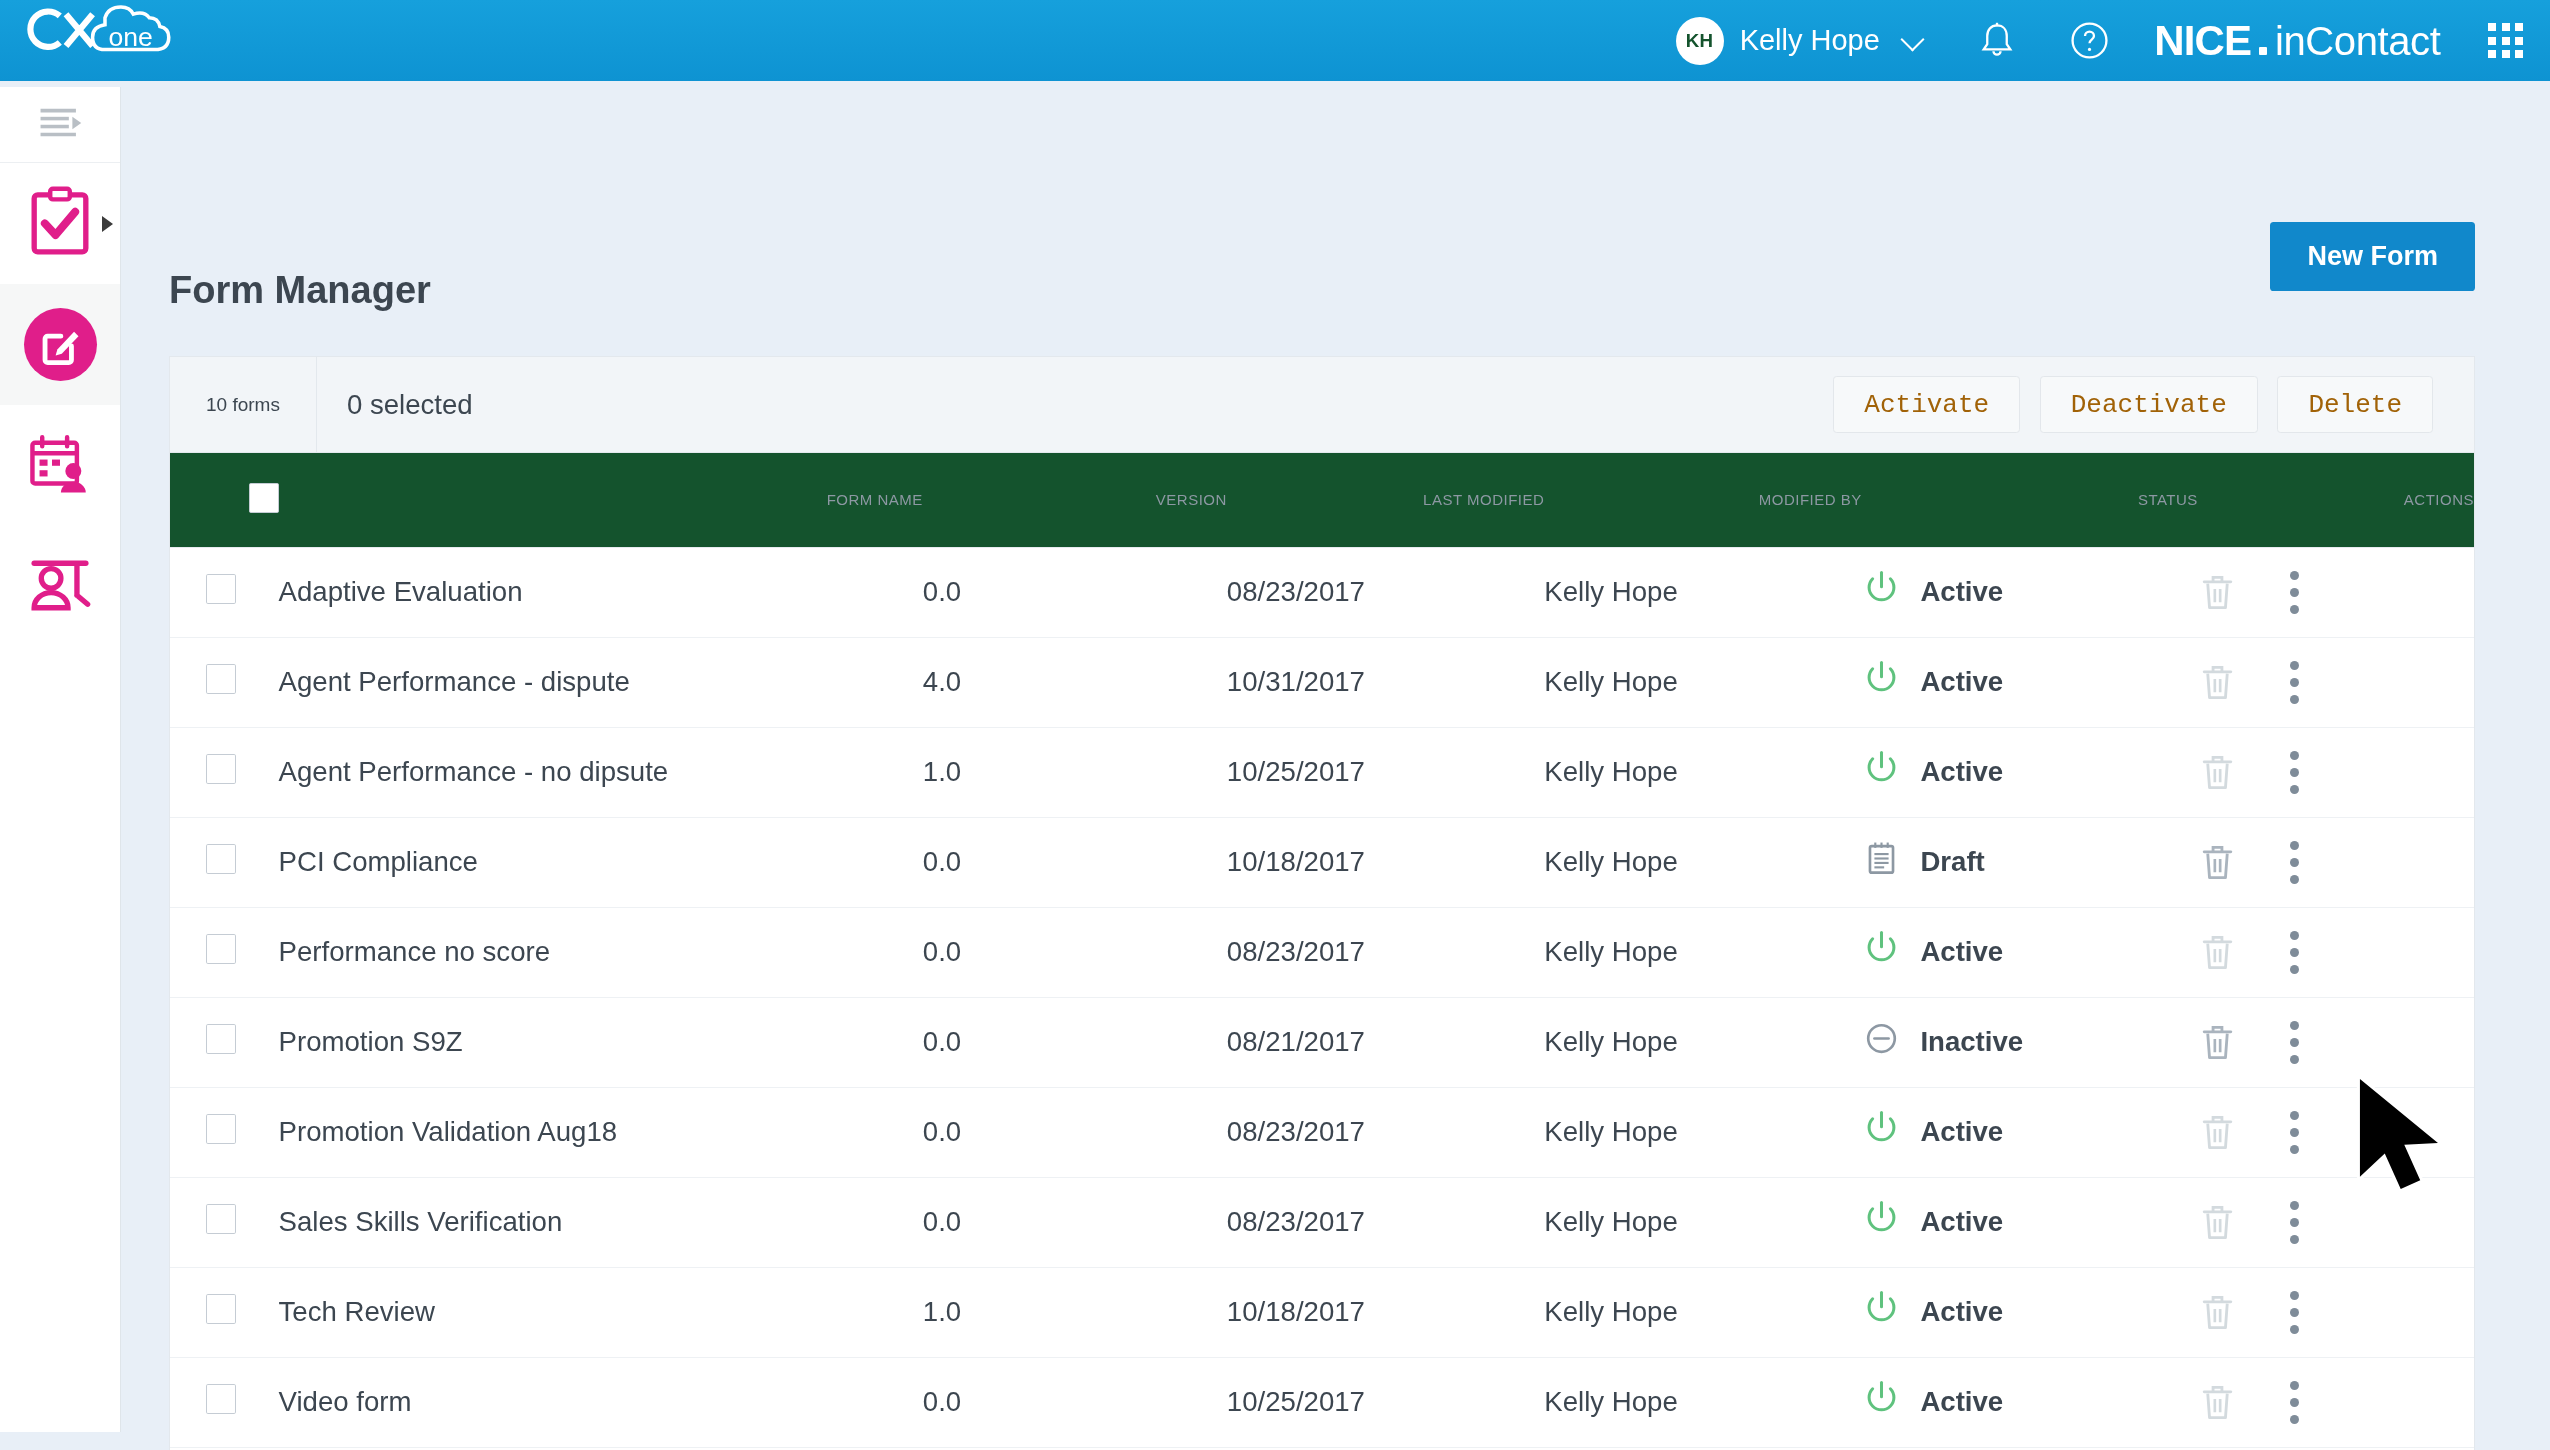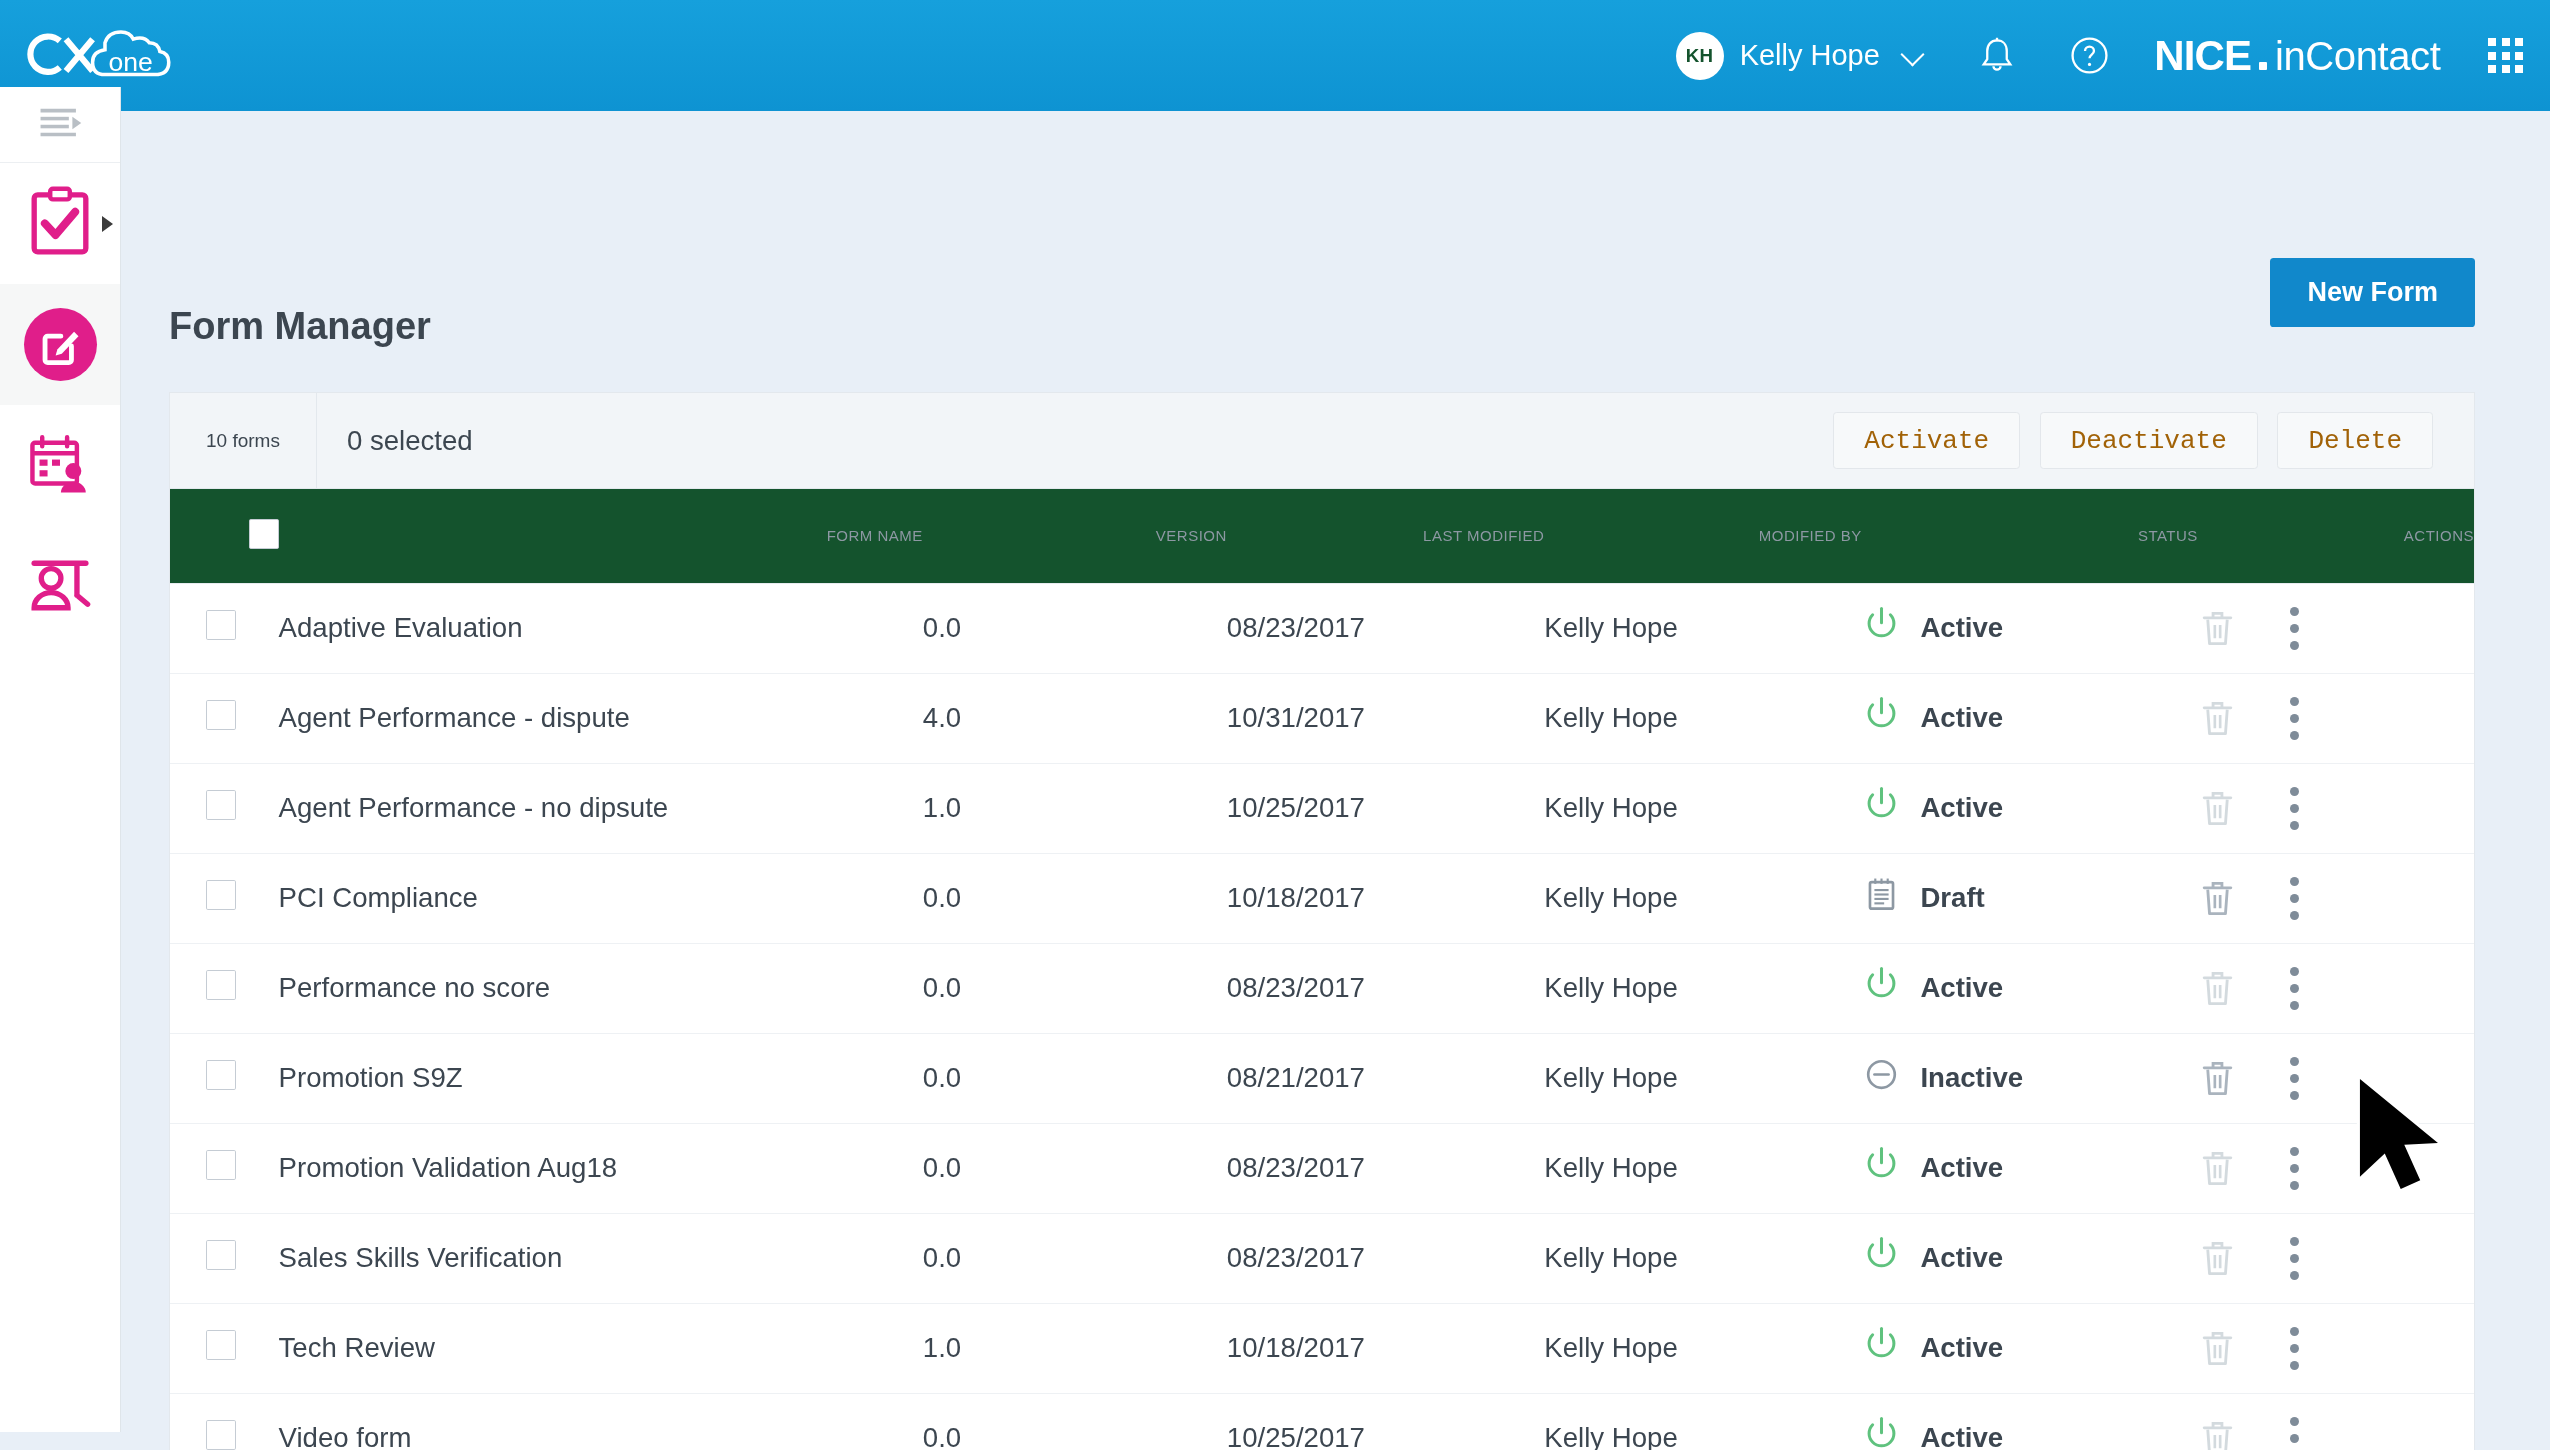--- a/index.html
+++ b/index.html
@@ -5,23 +5,23 @@
   * { box-sizing: border-box; margin: 0; padding: 0; }
   html, body {
     width: 2550px; height: 1450px;
     font-family: "Liberation Sans", sans-serif;
     background: #e8eff7;
     overflow: hidden;
   }
 
   
   .topbar {
-    position: absolute; left: 0; top: 0; width: 2550px; height: 111px;
+    position: absolute; left: 0; top: 0; width: 2550px; height: 81px;
     background: linear-gradient(180deg, #16a0dc 0%, #0e93d2 100%);
-    display: flex; align-items: center;
+    display: flex; 
   }
   .logo { margin-left: 23px; width: 187px; height: 62px; position: relative; }
   .topbar-right {
     margin-left: auto; display: flex; align-items: center; height: 100%;
   }
   .avatar {
     width: 48px; height: 48px; border-radius: 50%; background: #ffffff;
     color: #14532d; font-size: 18.7px; font-weight: bold;
     display: flex; align-items: center; justify-content: center;
     letter-spacing: 0.4px;
@@ -80,21 +80,21 @@
     position: absolute; right: 7.1px; top: 50%; transform: translateY(-50%);
     width: 0; height: 0; border-left: 11.6px solid #3b3b3b;
     border-top: 8px solid transparent; border-bottom: 8px solid transparent;
   }
   .pink-circle {
     width: 73px; height: 73px; border-radius: 50%; background: #e01e8a;
     display: flex; align-items: center; justify-content: center;
   }
 
   
-  .main { position: absolute; left: 121px; top: 87px; width: 2429px; height: 1047px; margin-top: 36px; }
+  .main { position: absolute; left: 121px; top: 87px; width: 2429px; height: 1047px; }
 
   .newform-btn {
     position: absolute; right: 75px; top: 135px;
     background: #1188cb; color: #ffffff; border: none;
     font-size: 27px; font-weight: bold; border-radius: 3.6px;
     padding: 0 37px; height: 69px; line-height: 69px;
     font-family: "Liberation Sans", sans-serif; cursor: pointer;
   }
 
   .page-title {

